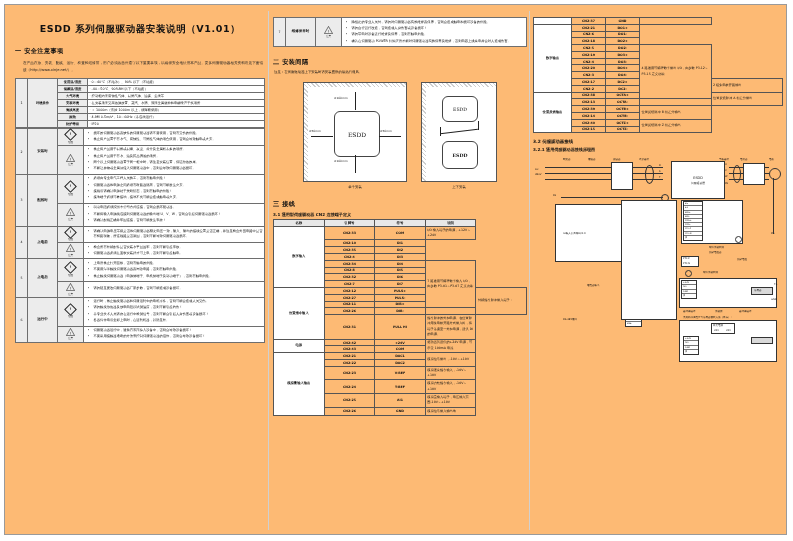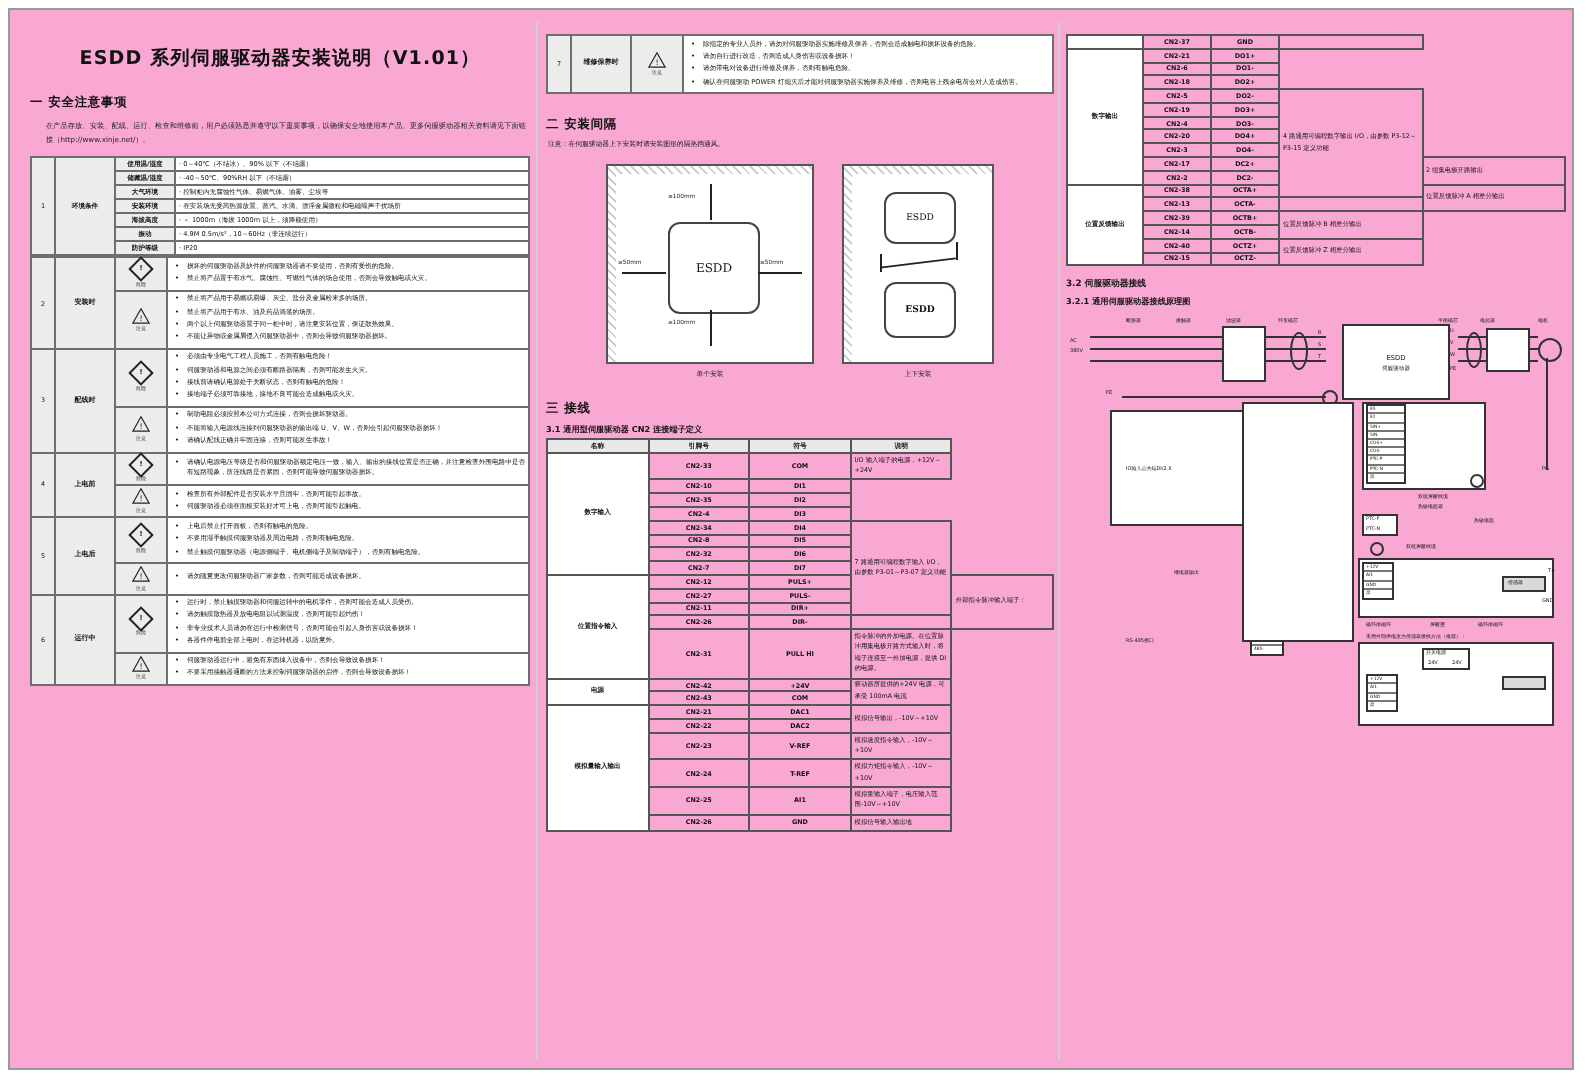--- a/index.html
+++ b/index.html
@@ -1,17 +1,17 @@
 <!DOCTYPE html>
 <html><head>
 <meta charset="utf-8">
 <style>
   html,body{margin:0;padding:0;background:#fff;}
   body{width:793px;height:541px;font-family:"DejaVu Sans","Liberation Sans",sans-serif;color:#111;overflow:hidden;}
-  .page{position:absolute;left:4px;top:4px;width:783px;height:531px;border:1px solid #9a9a9a;box-sizing:border-box;background:#f9a8d4;}
+  .page{position:absolute;left:4px;top:4px;width:783px;height:531px;border:1px solid #9a9a9a;box-sizing:border-box;background:#fdba74;}
   .col{position:absolute;top:0;box-sizing:border-box;}
   .col1{left:10px;width:250px;height:531px;}
   .col2{left:268px;width:254px;height:531px;}
   .col3{left:528px;width:250px;height:531px;}
   .vdiv{position:absolute;top:6px;width:0;border-left:1px solid #d0d0d0;height:519px;}
   .vdiv.a{left:263px;}
   .vdiv.b{left:524px;}
 
   .doc-title{text-align:center;font-size:9.5px;font-weight:bold;letter-spacing:.6px;margin:18px 0 0 0;color:#111;}
   .sec-h{font-size:6.2px;font-weight:bold;margin:11px 0 3px 0;letter-spacing:.4px;}

